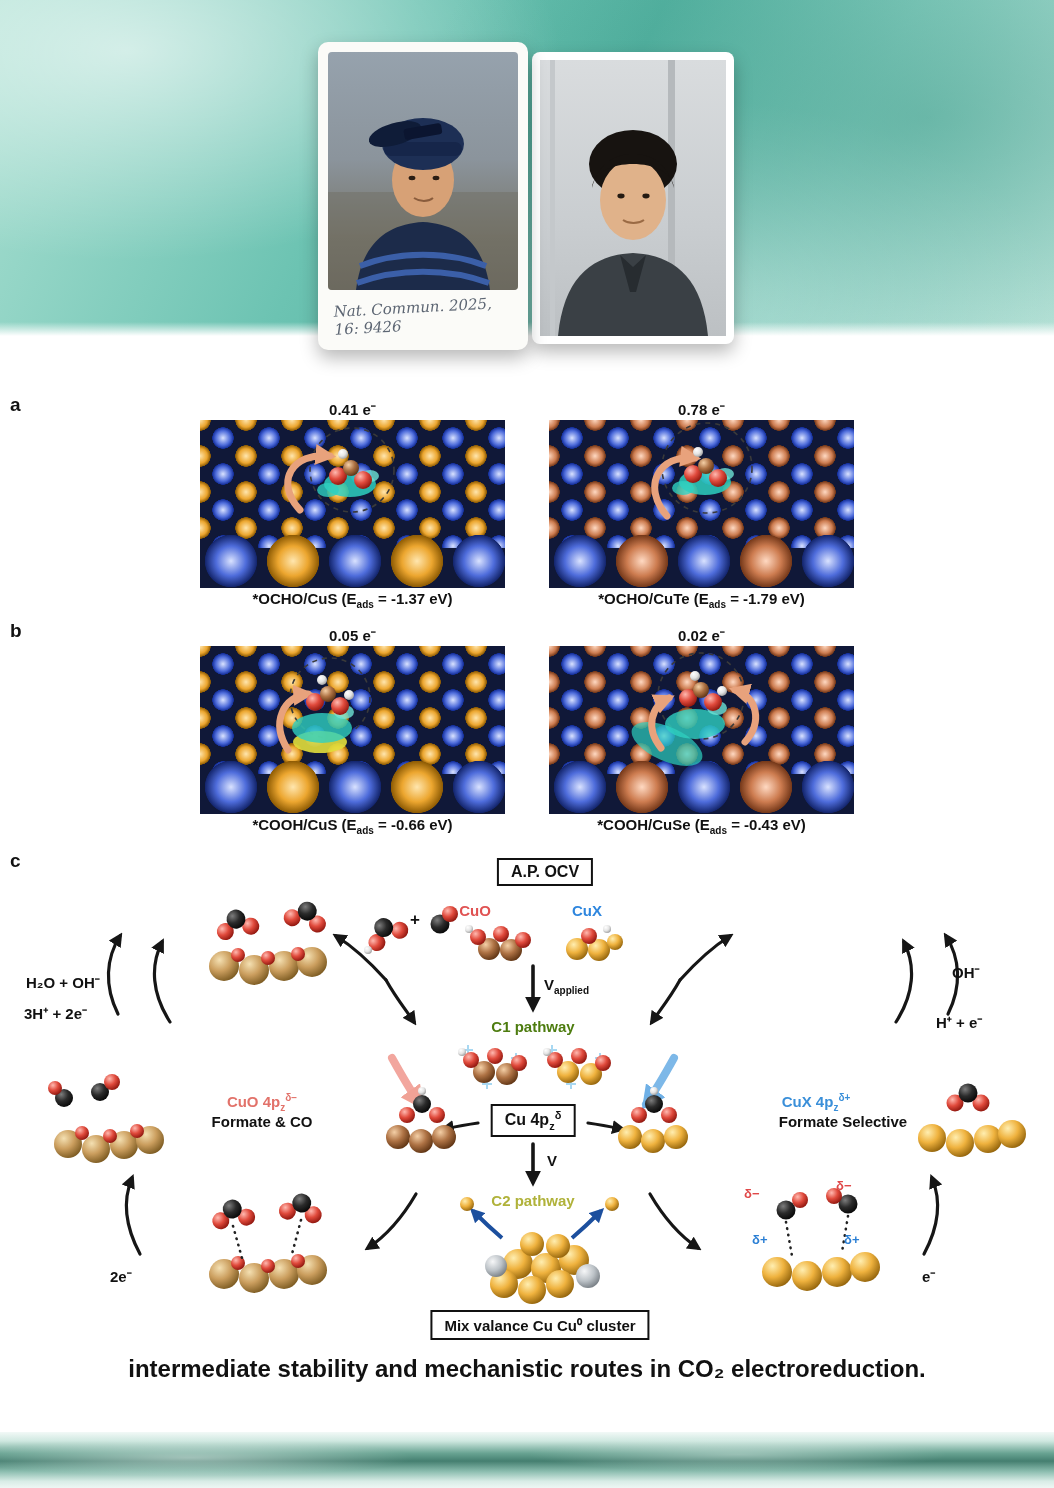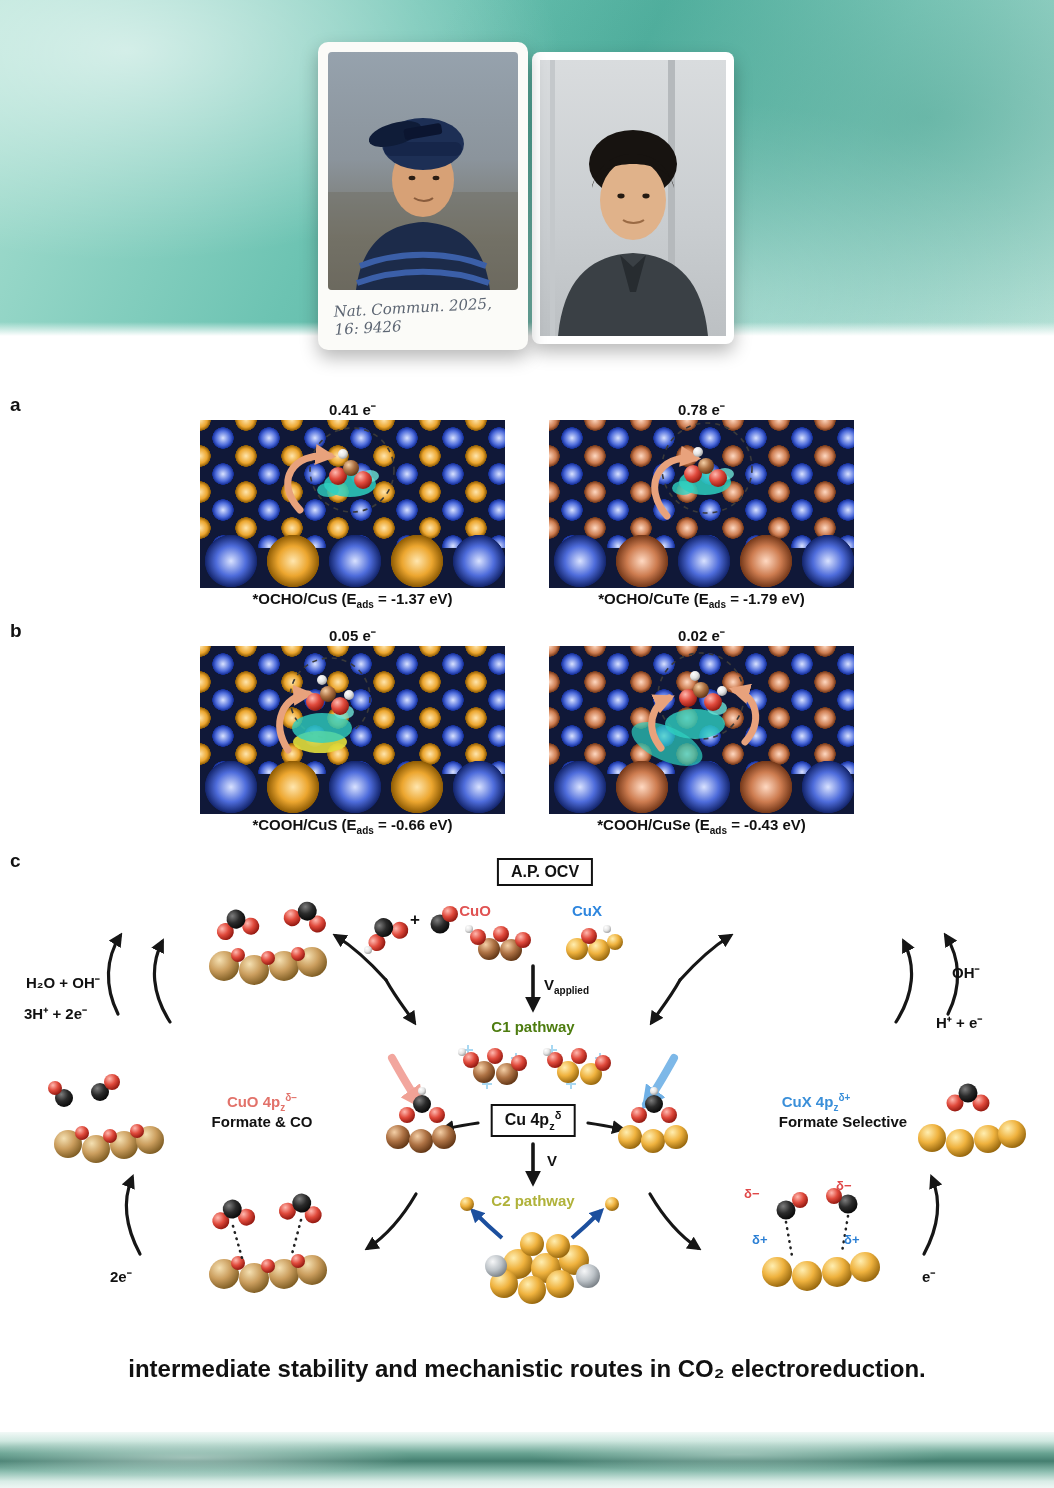--- a/index.html
+++ b/index.html
@@ -437,20 +437,21 @@
 
     <div class="pc-t boxed ctr" style="left:545px;top:6px;">A.P. OCV</div>
     <div class="pc-t red-t ctr" style="left:475px;top:50px;">CuO</div>
     <div class="pc-t blue-t ctr" style="left:587px;top:50px;">CuX</div>
     <div class="pc-t" style="left:410px;top:58px;font-size:17px;">+</div>
     <div class="pc-t" style="left:544px;top:124px;"><span>V</span><sub>applied</sub></div>
     <div class="pc-t c1-t ctr" style="left:533px;top:166px;">C1 pathway</div>
     <div class="pc-t boxed ctr" style="left:533px;top:252px;"><span>Cu 4p</span><sub>z</sub><sup>δ</sup></div>
     <div class="pc-t" style="left:547px;top:300px;">V</div>
     <div class="pc-t c2-t ctr" style="left:533px;top:340px;">C2 pathway</div>
+    <div class="pc-t boxed ctr" style="left:540px;top:458px;font-size:15px;">Mix valance Cu Cu⁰ cluster</div>
     <div class="pc-t pink-t ctr" style="left:262px;top:240px;"><span>CuO 4p</span><sub>z</sub><sup>δ−</sup></div>
     <div class="pc-t ctr" style="left:262px;top:261px;">Formate &amp; CO</div>
     <div class="pc-t lblue-t ctr" style="left:816px;top:240px;"><span>CuX 4p</span><sub>z</sub><sup>δ+</sup></div>
     <div class="pc-t ctr" style="left:816px;top:261px;margin-left:27px;">Formate Selective</div>
     <div class="pc-t" style="left:26px;top:120px;">H₂O + OH⁻</div>
     <div class="pc-t" style="left:24px;top:151px;">3H⁺ + 2e⁻</div>
     <div class="pc-t" style="left:952px;top:110px;">OH⁻</div>
     <div class="pc-t" style="left:936px;top:160px;">H⁺ + e⁻</div>
     <div class="pc-t" style="left:110px;top:414px;">2e⁻</div>
     <div class="pc-t" style="left:922px;top:414px;">e⁻</div>

